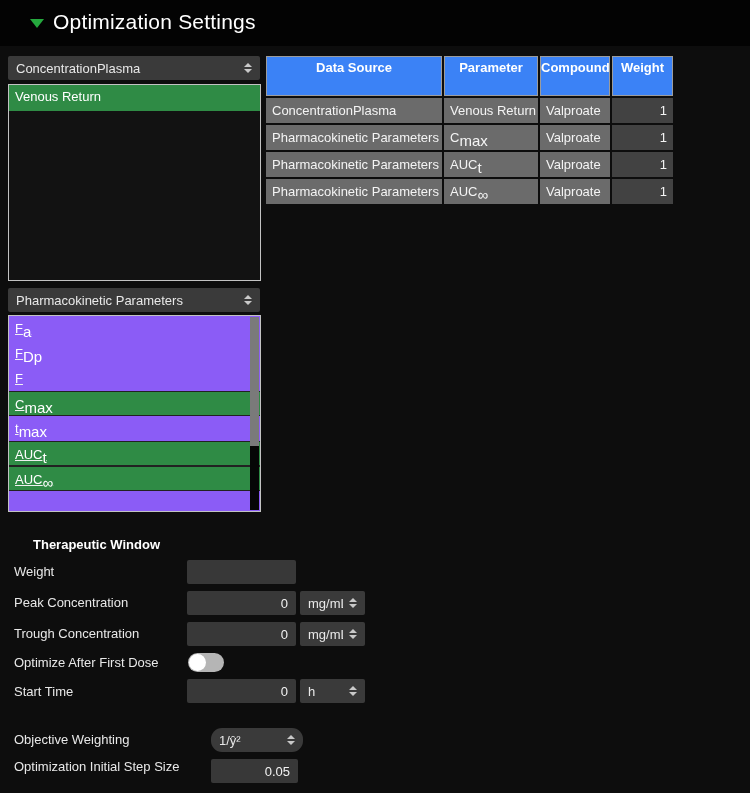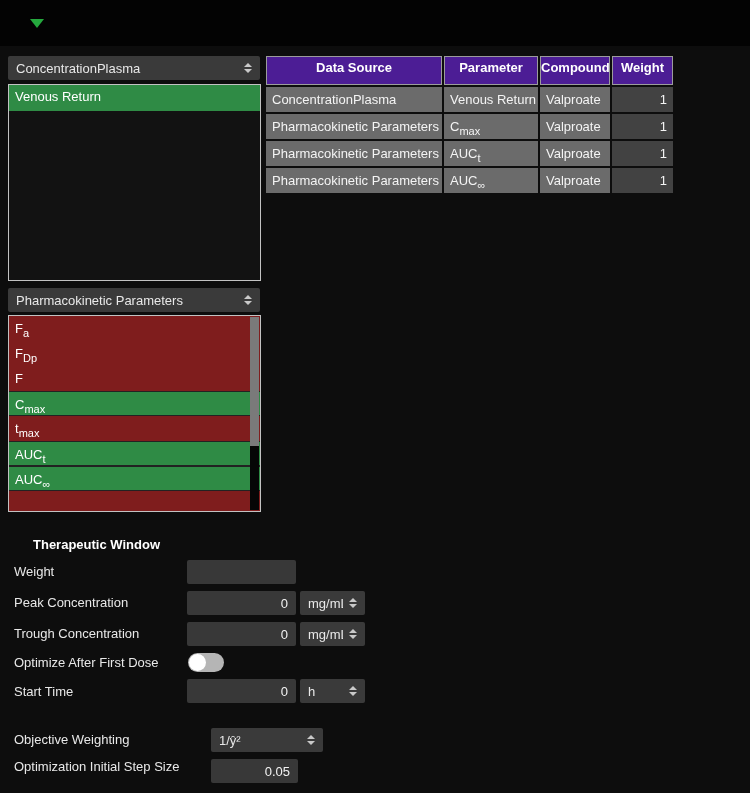--- a/index.html
+++ b/index.html
@@ -41,42 +41,42 @@
   }
   .stepper .down {
     width: 0; height: 0;
     border-left: 4px solid transparent; border-right: 4px solid transparent;
     border-top: 4px solid #c9c9c9;
   }
 
   
   .listbox { position: absolute; border: 1px solid #c2c2c2; overflow: hidden; }
   .listbox.dark { background: #121212; }
-  .listbox.gray { background: #7f1d1d; }
+  .listbox.gray { background: #8b5cf6; text-decoration: underline; }
   .litem {
     height: 25px; line-height: 25px; padding: 0 6px;
     font-size: 13px; color: #ffffff; white-space: nowrap;
   }
   .litem.selected { background: #2f8b45; border-top: 1px solid #222; border-bottom: 1px solid #222; }
   .listbox.dark .litem.selected { height: 26px; line-height: 24px; border: none; }
-  sub { font-size: 11px; }
+  sub { font-size: 15px; }
 
   
   .vscroll {
     position: absolute; right: 1px; top: 1px; width: 9px; height: 193px;
     background: #060606;
   }
   .vscroll .thumb { position: absolute; top: 0; left: 0; width: 9px; height: 67%; background: #7a7a7a; }
 
   
   .otable { position: absolute; left: 266px; top: 56px; display: grid;
     grid-template-columns: 176px 94px 70px 61px; gap: 2px; font-size: 13px; }
   .th {
-    background: #4c1d95; border: 1px solid #9c9c9c;
-    height: 29px; line-height: 21px; text-align: center;
+    background: #3b82f6; border: 1px solid #9c9c9c;
+    height: 40px; line-height: 21px; text-align: center;
     font-weight: bold; color: #ffffff;
   }
   .td { background: #6b6b6b; height: 25px; line-height: 25px; padding: 0 6px; color: #f4f4f4; white-space: nowrap; overflow: hidden; }
   .td.weight { background: #424242; text-align: right; }
 
   
   .flabel { position: absolute; left: 14px; height: 24px; line-height: 24px; font-size: 13px; color: #e8e8e8; }
   .section-title { position: absolute; left: 20px; font-size: 13px; font-weight: bold; color: #ffffff; margin-left: 13px; }
   .tinput {
     position: absolute; height: 24px; background: #383838; border: none;
@@ -93,20 +93,21 @@
   .toggle .knob {
     position: absolute; left: 1px; top: 1px; width: 17px; height: 17px;
     background: #ffffff; border-radius: 50%;
   }
 </style>
 </head>
 <body>
 
 <div class="header">
   <span class="tri"></span>
+  <span class="title">Optimization Settings</span>
 </div>
 
 <div class="combo" style="left:8px; top:56px; width:252px;">
   <span class="combo-value">ConcentrationPlasma</span>
   <span class="stepper">
       <i class="up"></i>
       <i class="down"></i>
     </span>
 </div>
 
@@ -198,21 +199,21 @@
 <input class="tinput" style="left: 187px; top: 679px; width: 109px;" type="text" value="0">
 <div class="combo unit-combo" style="left:300px; top:679px;">
   <span class="combo-value">h</span>
   <span class="stepper">
       <i class="up"></i>
       <i class="down"></i>
     </span>
 </div>
 
 <div class="flabel" style="top:728px;">Objective Weighting</div>
-<div class="combo" style="left:211px; top:728px; width:112px;">
+<div class="combo" style="left:211px; top:728px; width:92px;border-radius:11px;">
   <span class="combo-value">1/ŷ²</span>
   <span class="stepper">
       <i class="up"></i>
       <i class="down"></i>
     </span>
 </div>
 
 <div class="flabel" style="top:724px;margin-top:31px;">Optimization Initial Step Size</div>
 <input class="tinput" style="left: 211px; top: 759px; width: 87px;" type="text" value="0.05">
 

